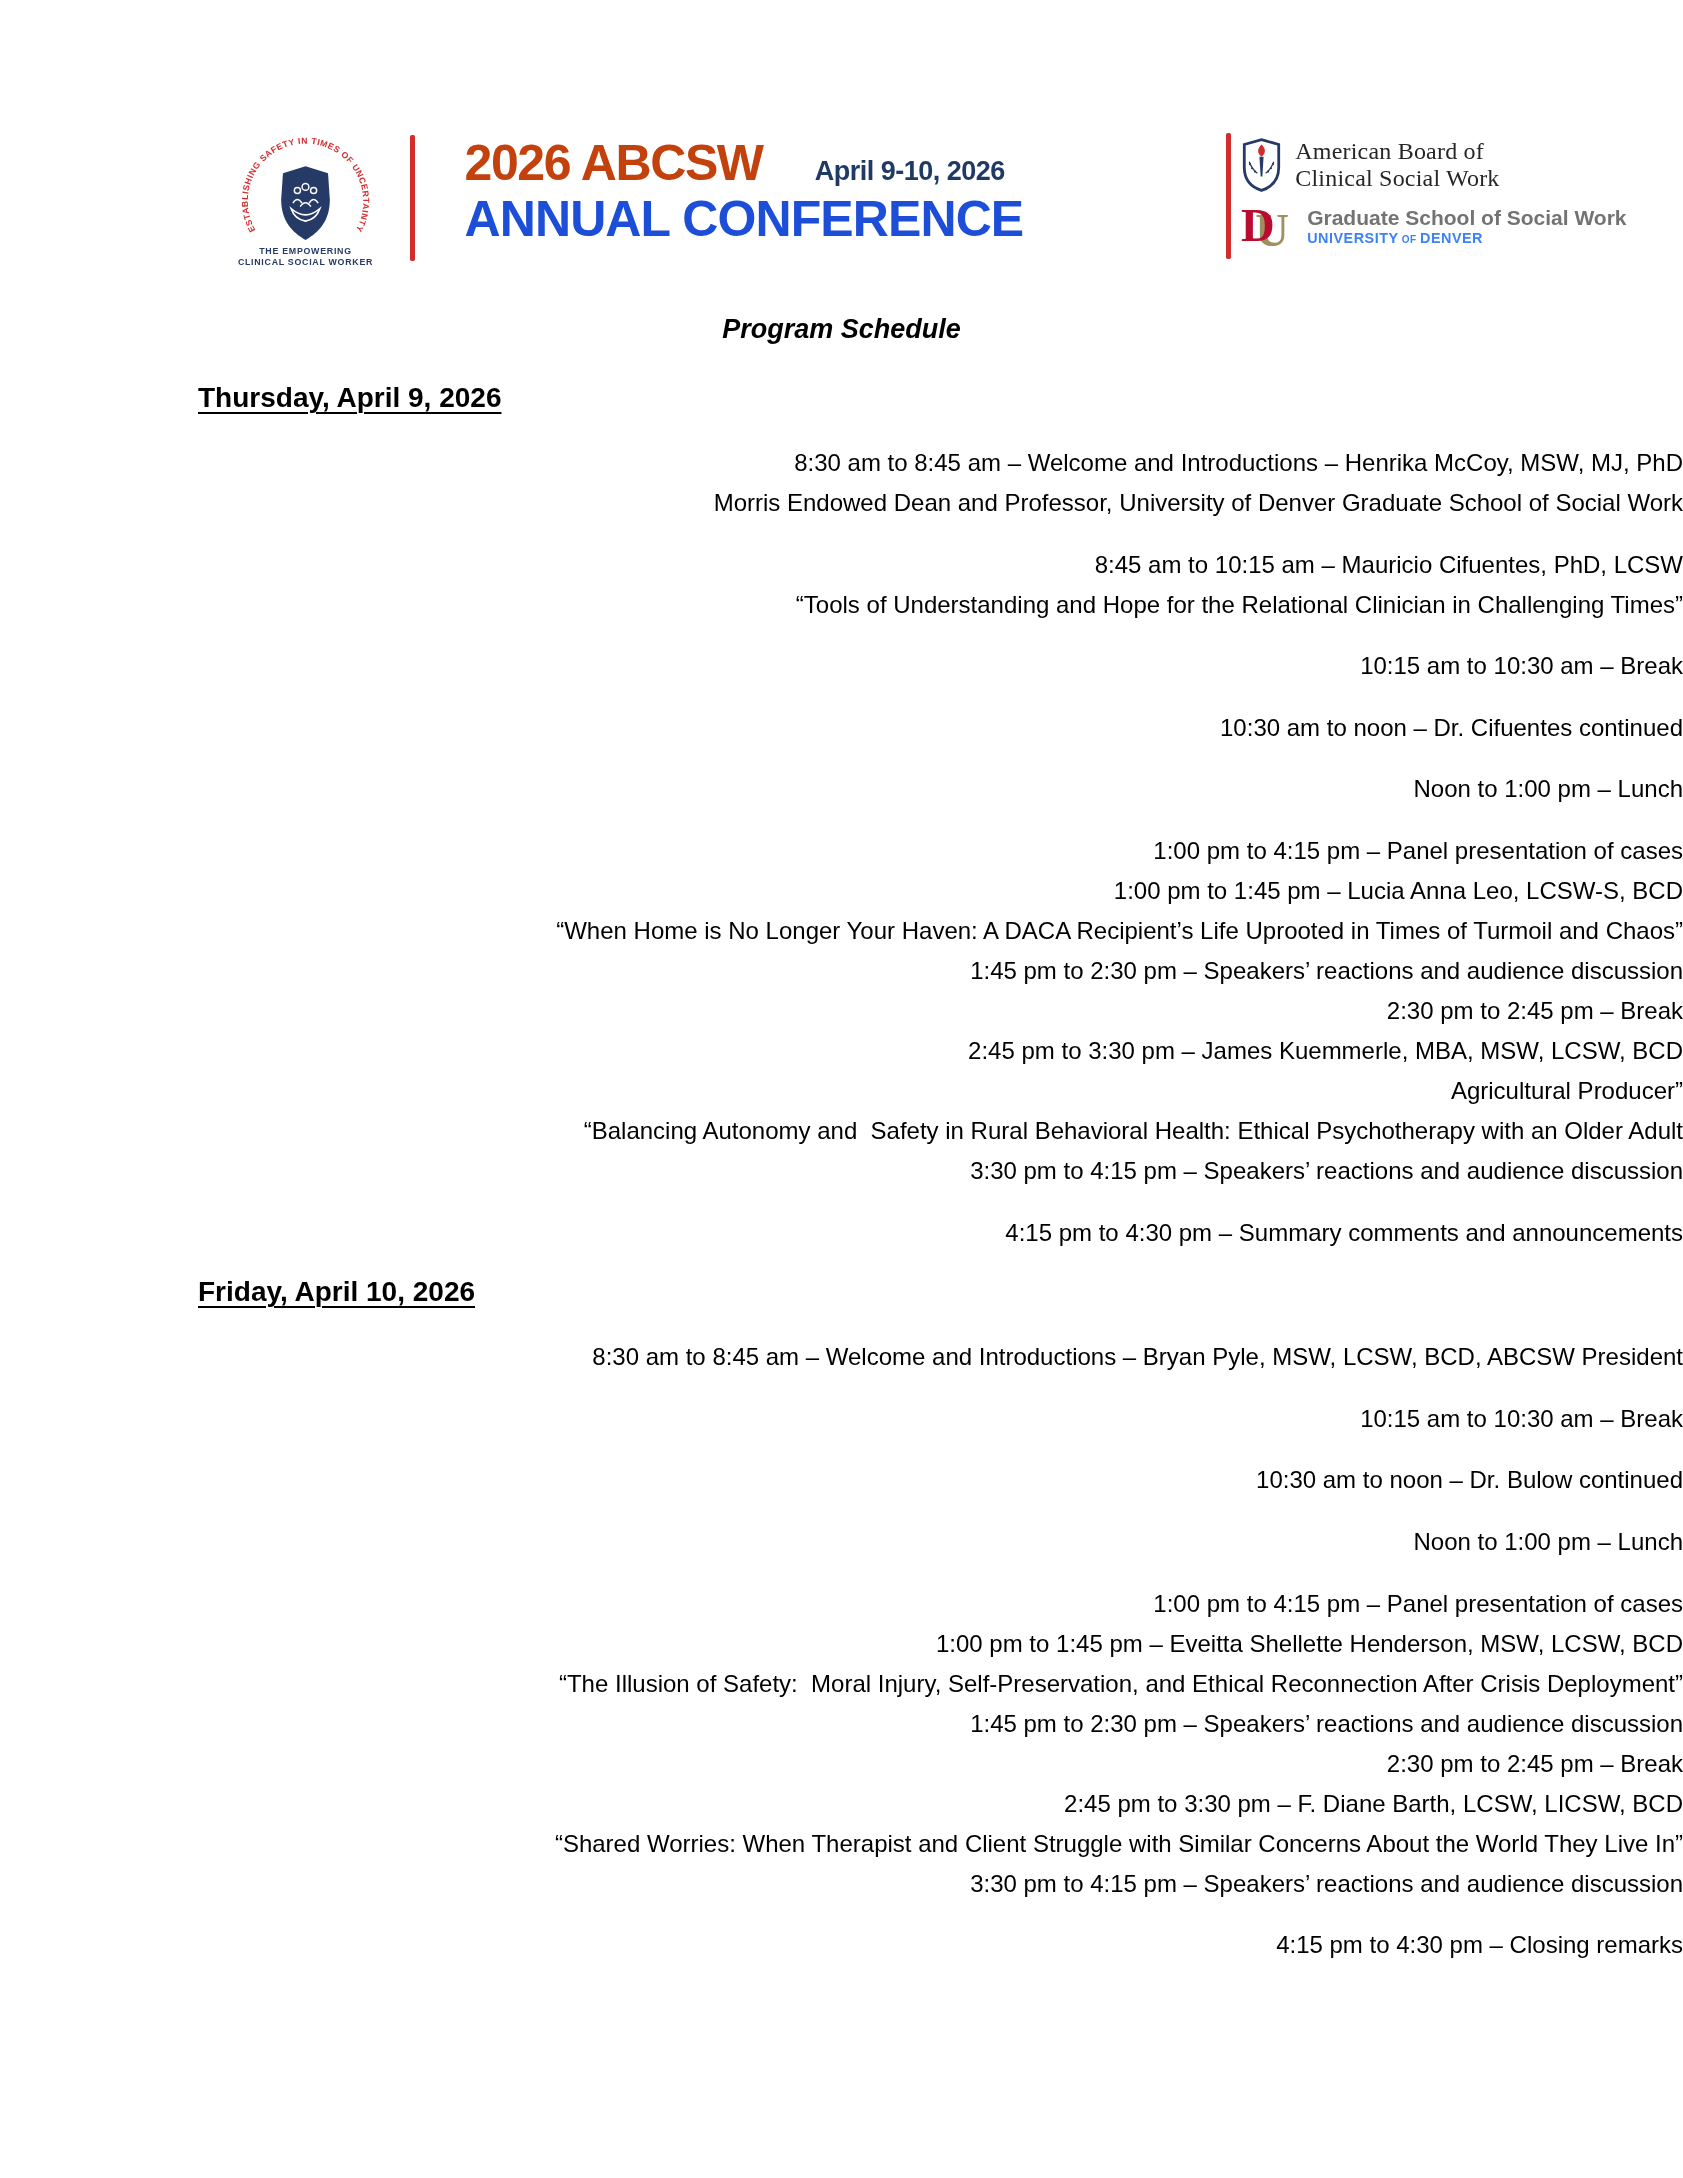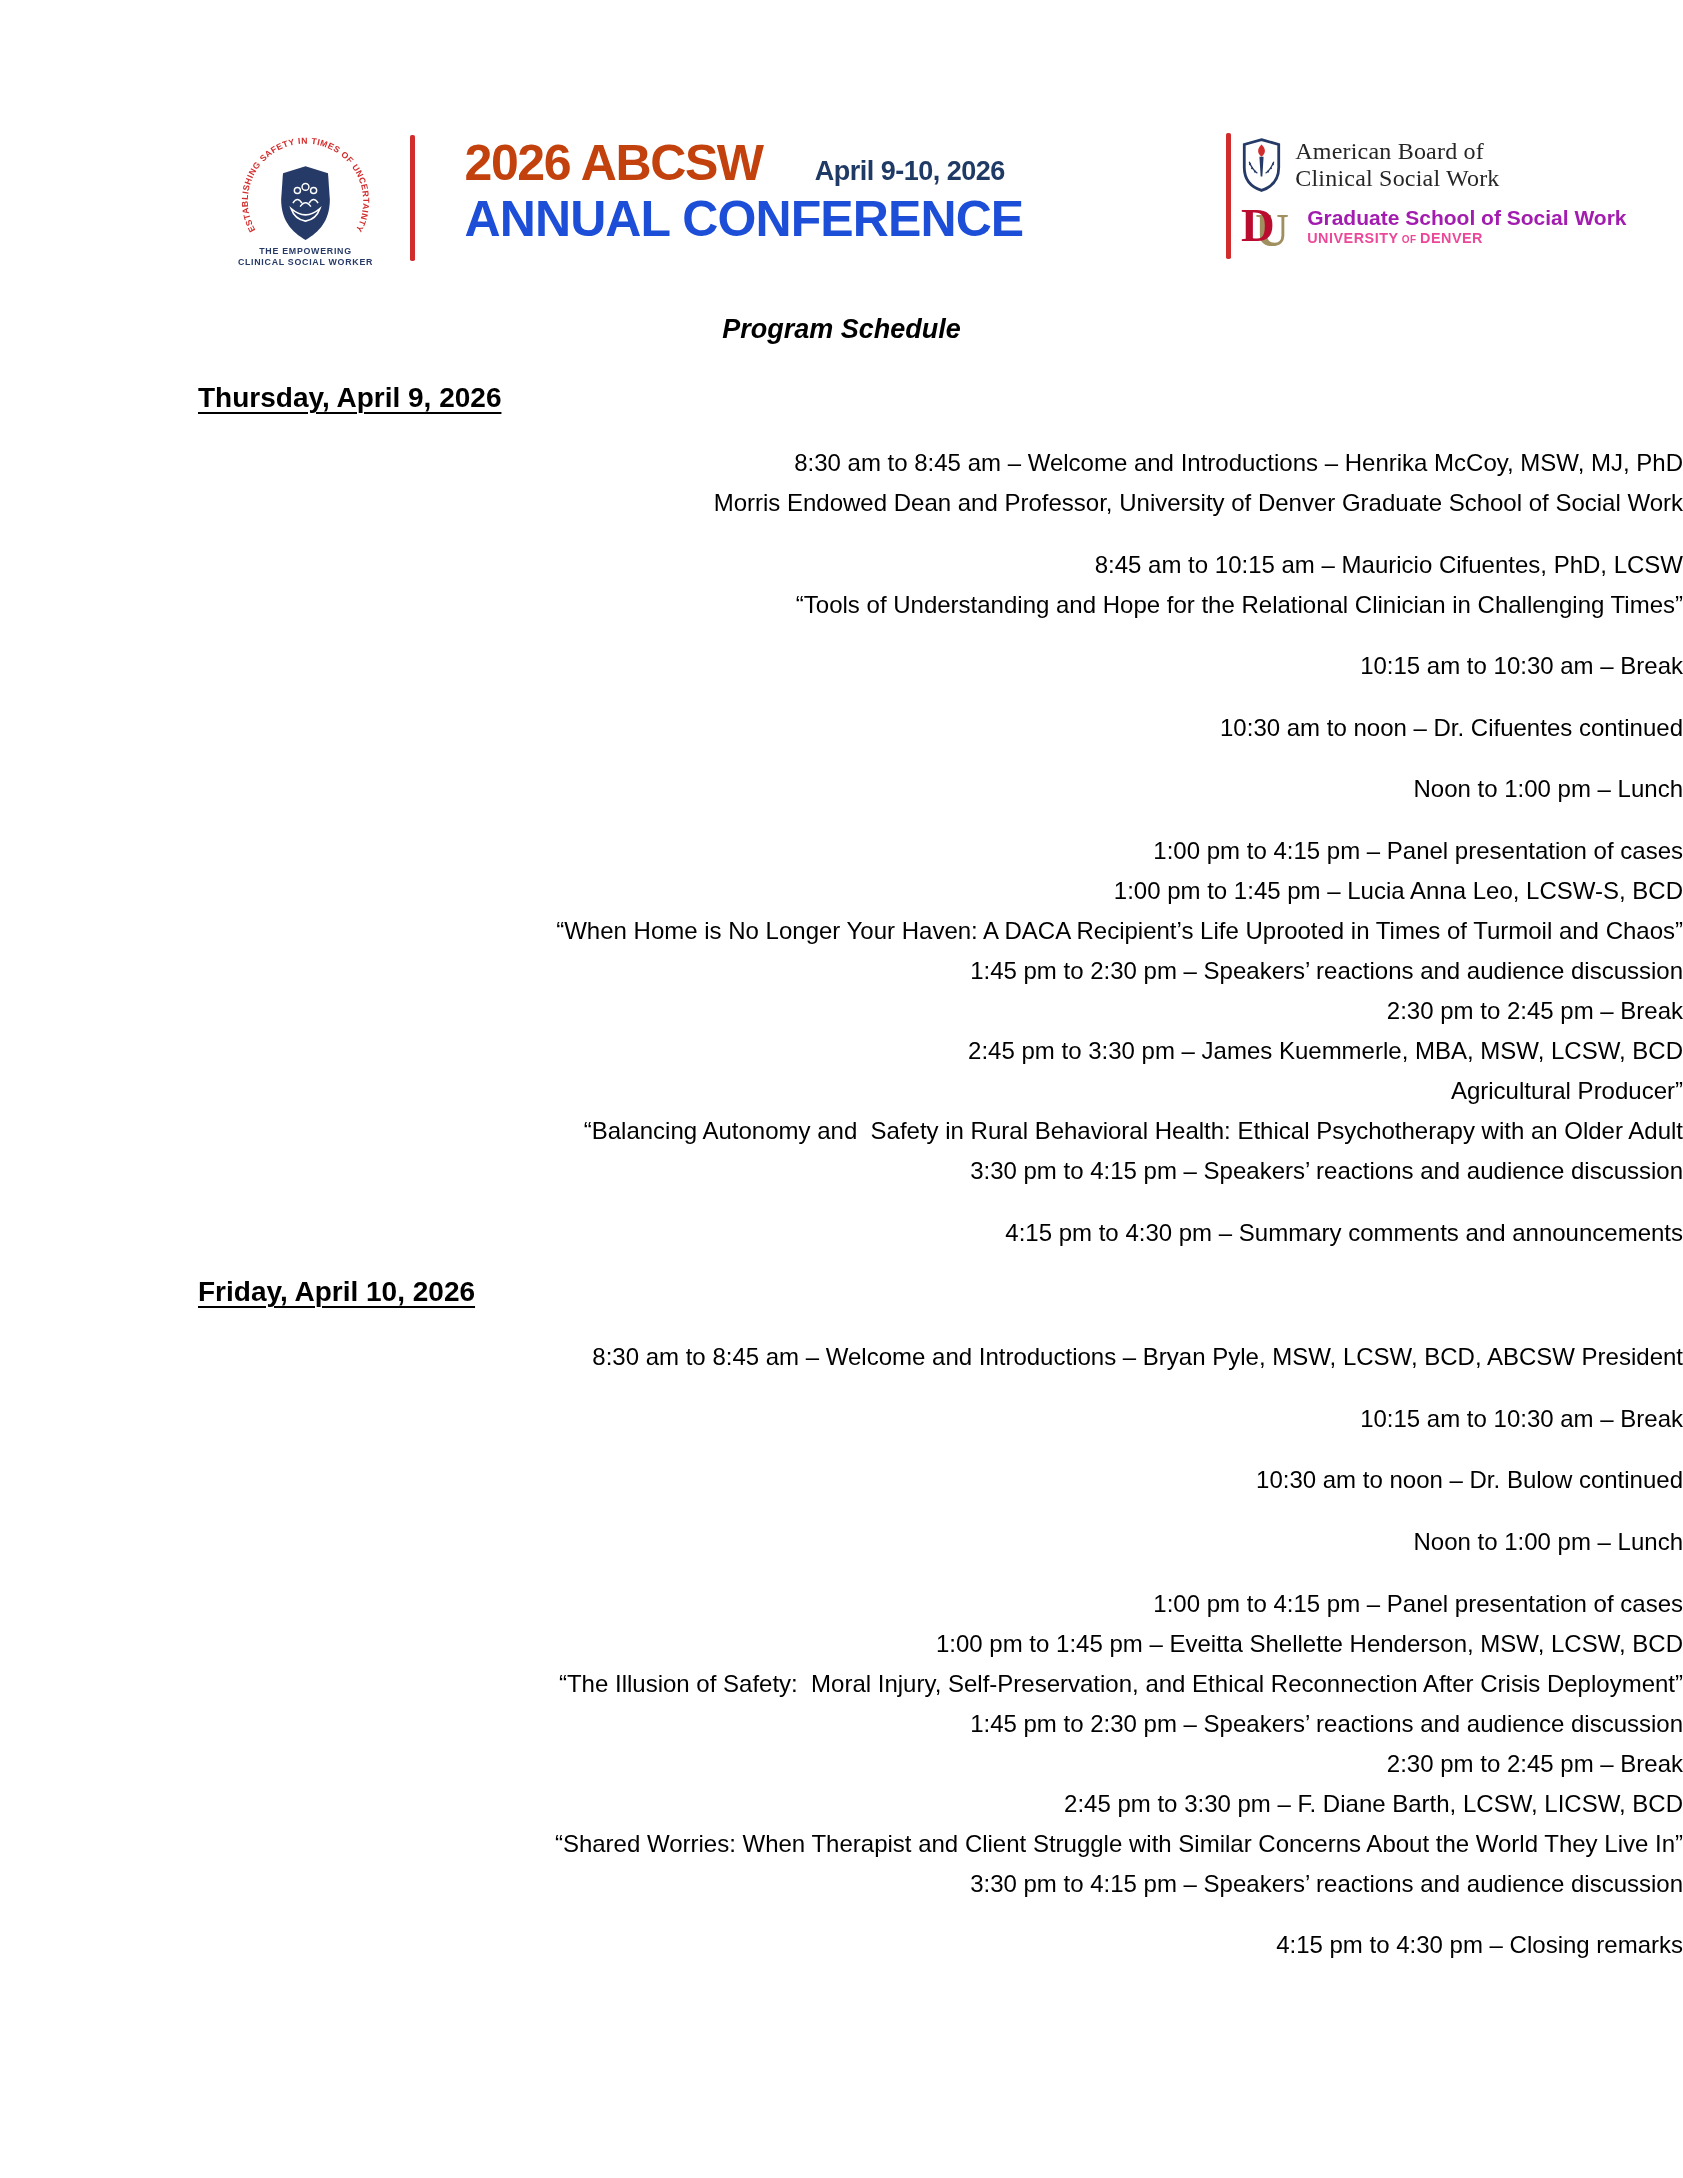--- a/index.html
+++ b/index.html
@@ -27,22 +27,22 @@
   .right-logos{margin-left:10px;padding-top:5.4px;flex:0 0 auto;}
   .board-row{display:flex;align-items:center;}
   .board-shield{width:41px;height:58px;flex:0 0 auto;}
   .board-text{
     margin-left:13.5px;font-family:"Liberation Serif","DejaVu Serif",serif;
     font-size:24px;line-height:27px;color:#262626;letter-spacing:0.2px;
   }
   .du-row{display:flex;align-items:center;margin-top:10.8px;}
   .du-mark{width:52px;height:45px;flex:0 0 auto;}
   .du-text{margin-left:14.4px;}
-  .du-school{font-size:21px;font-weight:700;color:#a21caf;line-height:23.4px;}
-  .du-univ{font-size:14.4px;font-weight:700;color:#ec4899;letter-spacing:0.5px;line-height:18px;}
+  .du-school{font-size:21px;font-weight:700;color:#737373;line-height:23.4px;}
+  .du-univ{font-size:14.4px;font-weight:700;color:#3b82f6;letter-spacing:0.5px;line-height:18px;}
   .du-univ .of{font-size:10px;}
   
   .doc-title{
     text-align:center;font-size:27px;font-weight:700;margin:45px 0 0;line-height:32px;font-style:italic;
   }
   .schedule{margin-left:198px;}
   .day-heading{
     font-size:28px;font-weight:700;line-height:36px;
     text-decoration:underline;text-decoration-thickness:2.3px;text-underline-offset:5.4px;
     margin:16px 0 27px;

